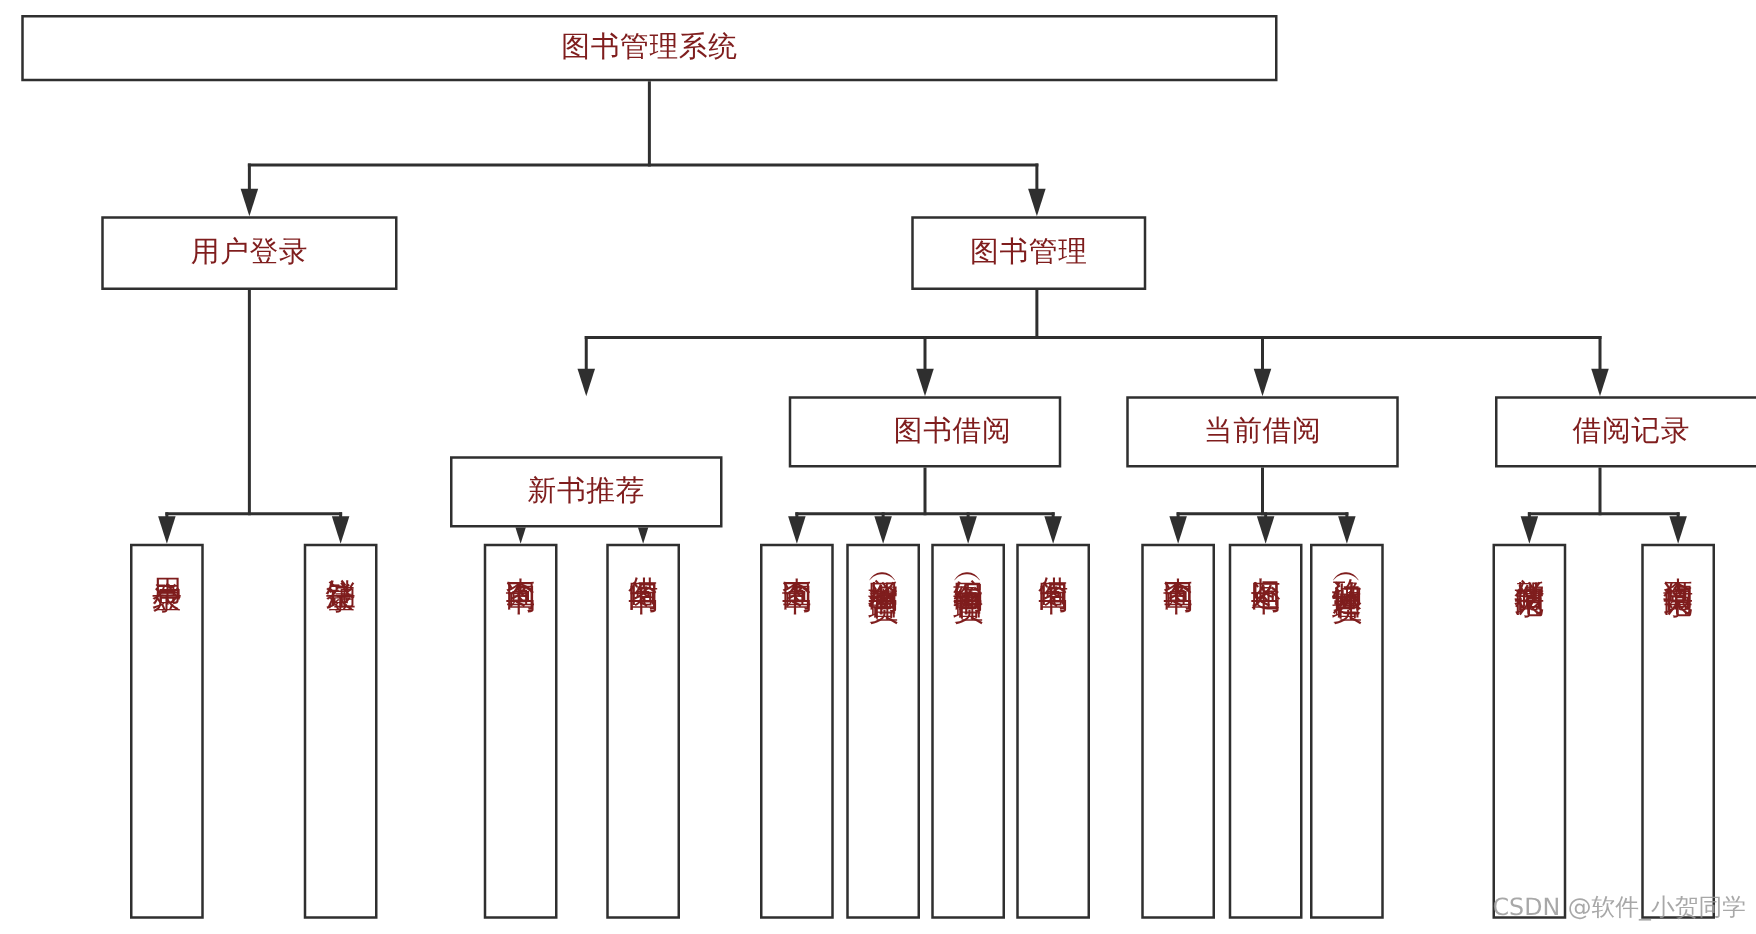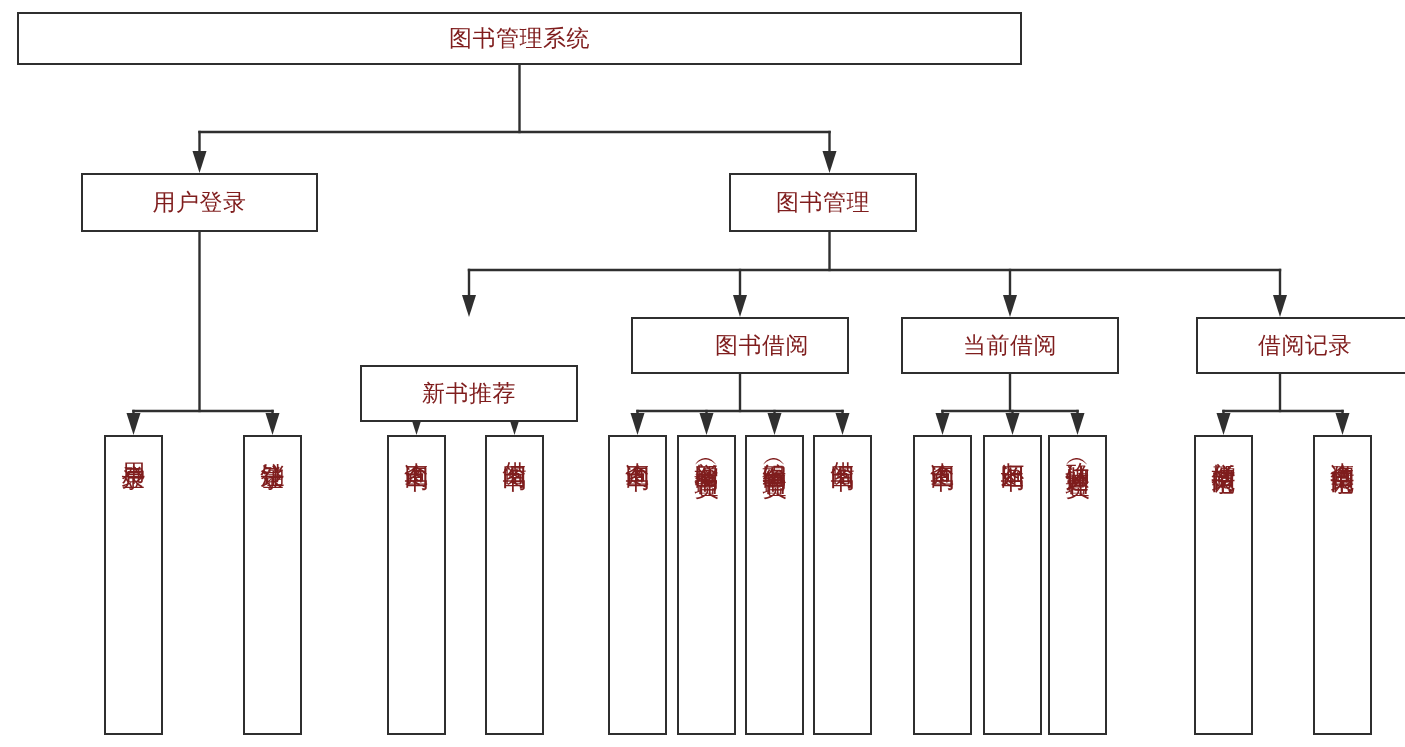--- a/index.html
+++ b/index.html
@@ -184,14 +184,15 @@
         <div class="node-label">确认归还（管理员）</div>
       </div>
       <div class="node vertical" style="left: 1194px; top: 435px; width: 59px; height: 300px;">
         <div class="node-label">新增借阅记录</div>
       </div>
       <div class="node vertical" style="left: 1313px; top: 435px; width: 59px; height: 300px;">
         <div class="node-label">查询借阅记录</div>
       </div>
     </div>
 
+  <div class="watermark">CSDN @软件_小贺同学</div>
 
 </div>
 
 </body></html>

